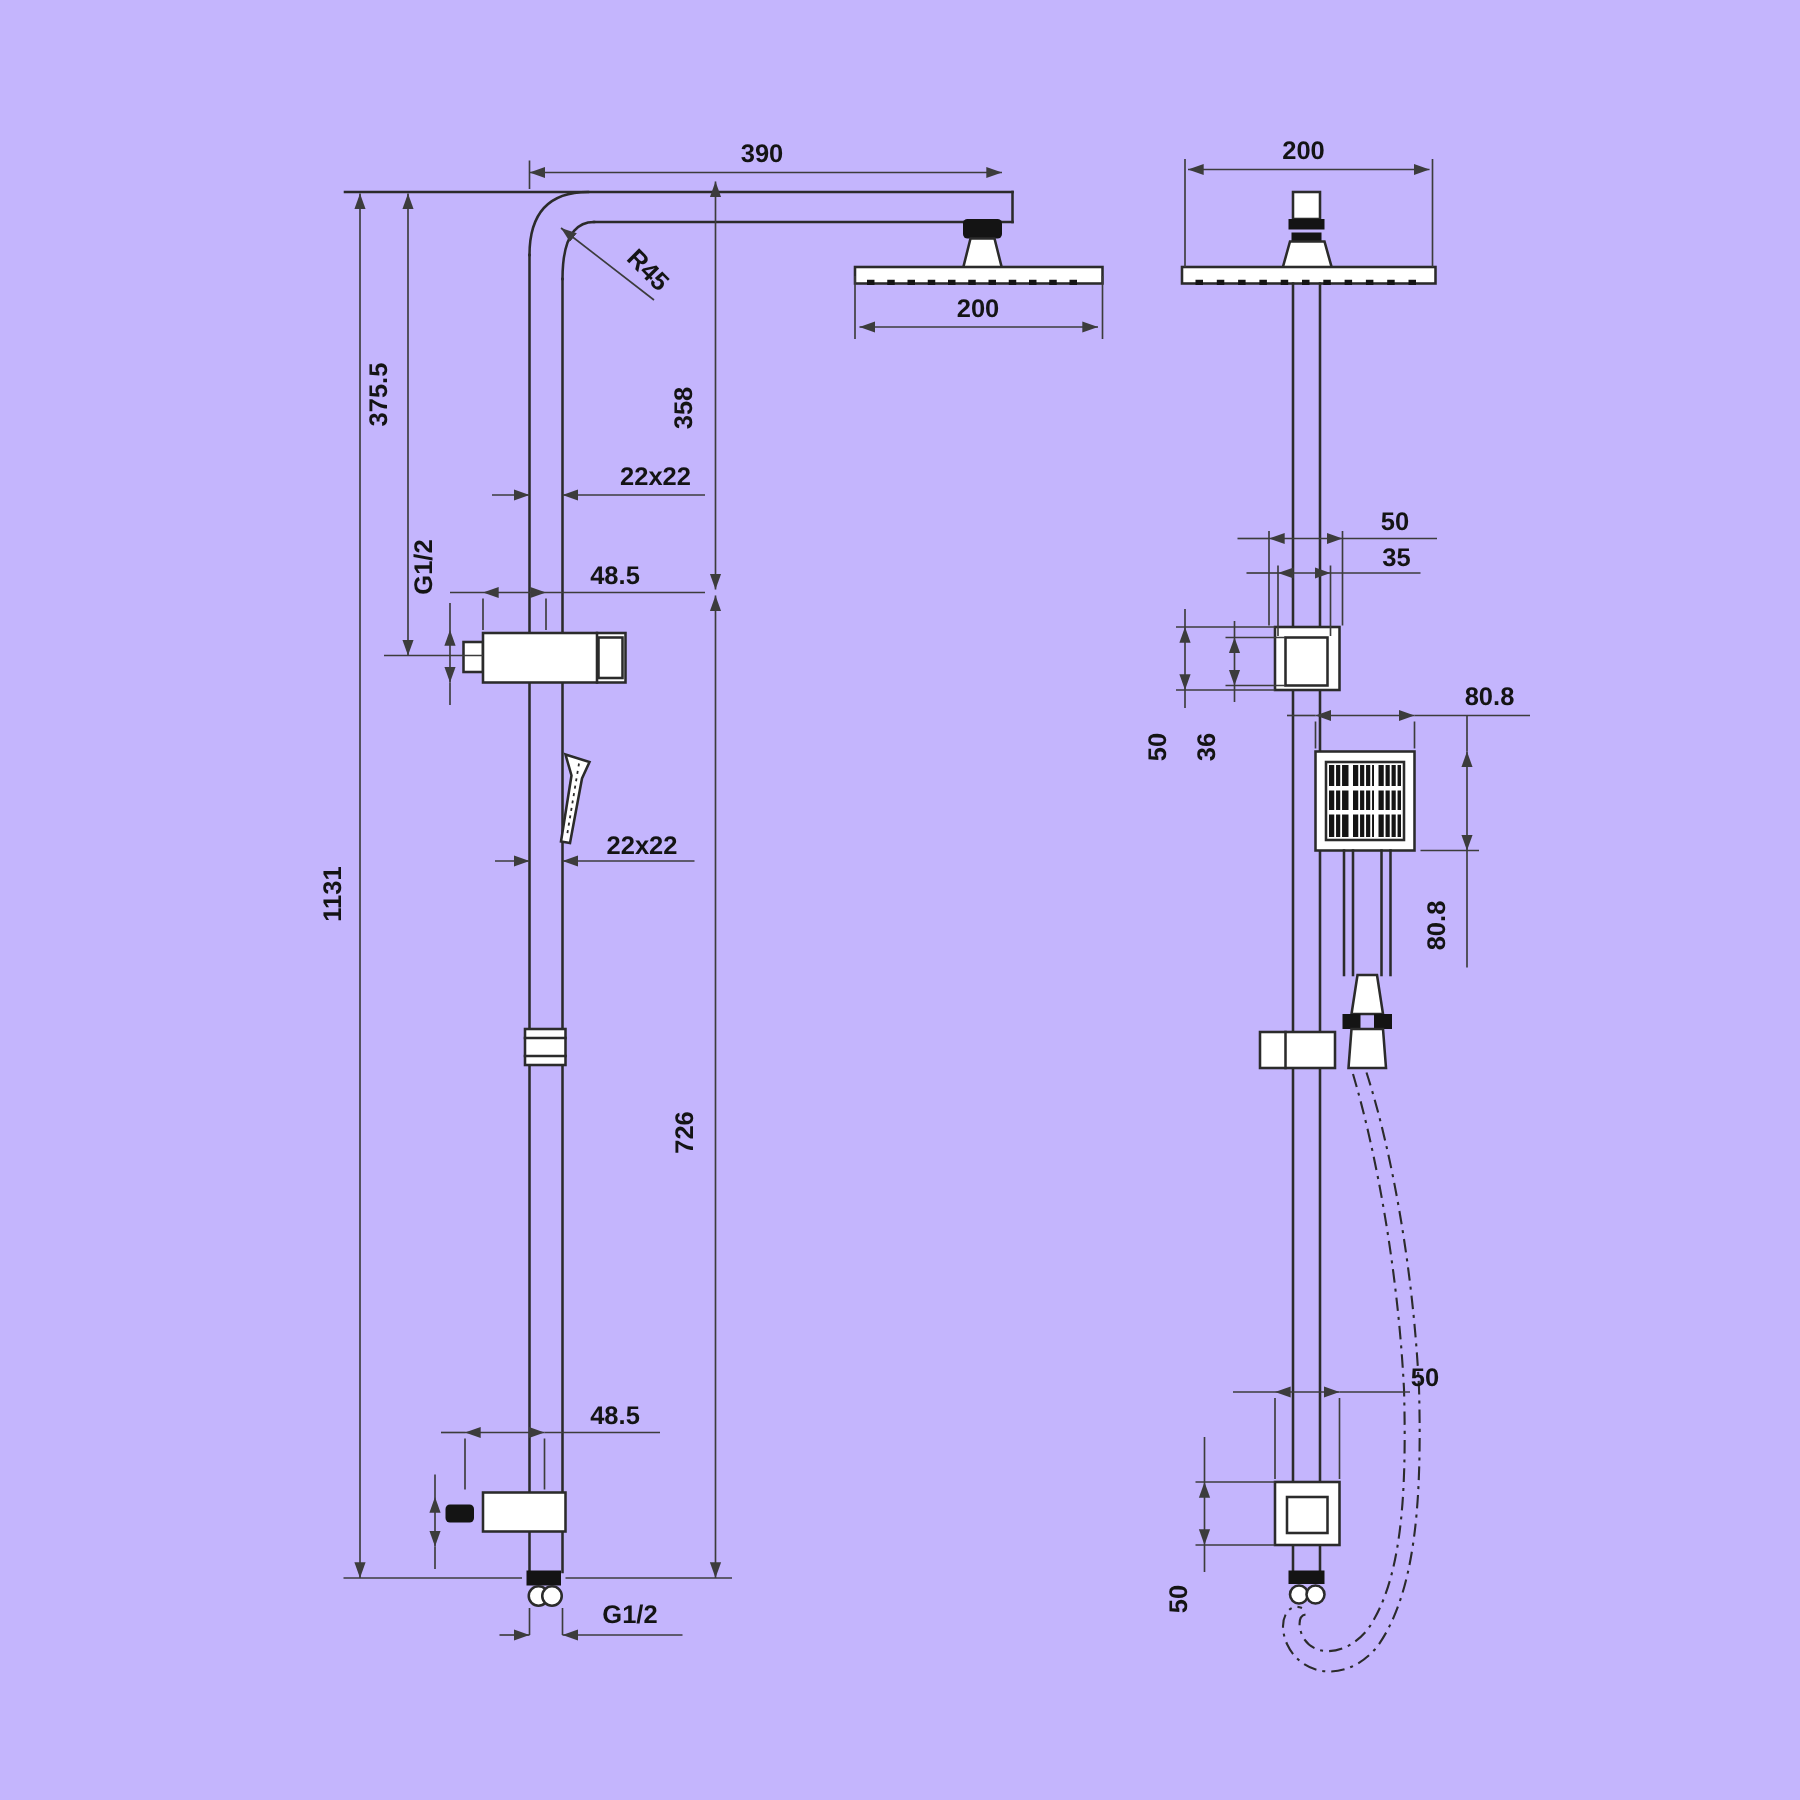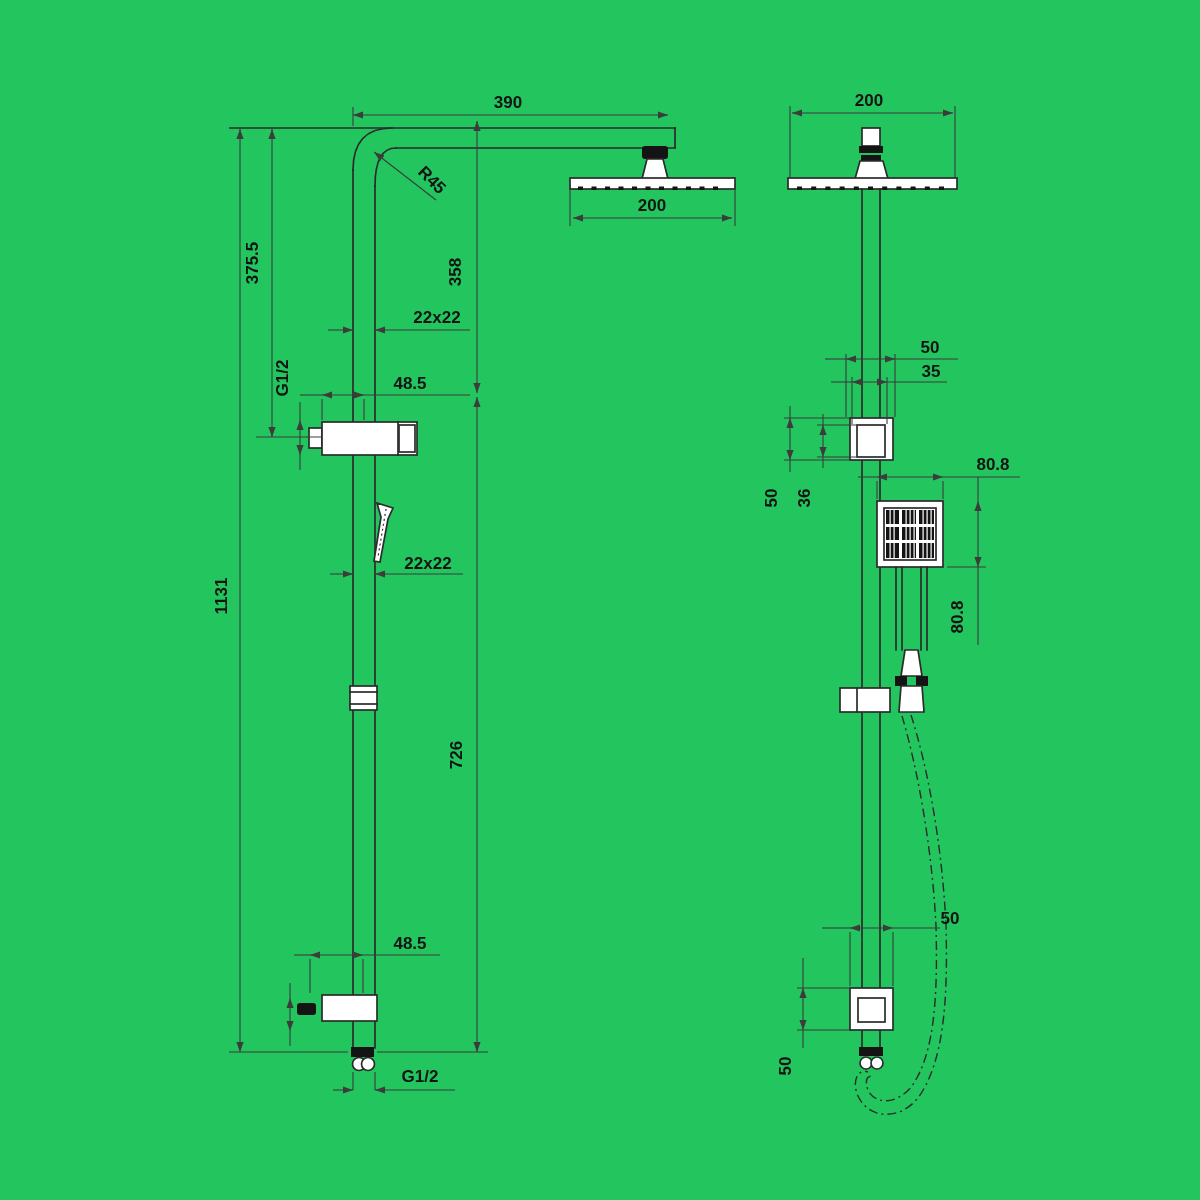--- a/index.html
+++ b/index.html
@@ -1,16 +1,16 @@
 <!DOCTYPE html>
 <html><head>
 <meta charset="utf-8">
 <style>
   html,body{margin:0;padding:0;background:#fff;}
-  .sheet{position:relative;width:1200px;height:1200px;background:#22c55e;overflow:hidden;}
+  .sheet{position:relative;width:1200px;height:1200px;background:#c4b5fd;overflow:hidden;}
   svg{position:absolute;left:0;top:0;filter:blur(0.35px);}
   .pt{stroke:#2b2b2b;stroke-width:1.7;fill:none;stroke-linecap:square;}
   .ptf{stroke:#2b2b2b;stroke-width:1.7;fill:#ffffff;}
   .blk{fill:#141414;stroke:none;}
   .dm{stroke:#3c3c3c;stroke-width:1.1;fill:none;}
   .dma{marker-start:url(#ar);marker-end:url(#ar);}
   .dme{marker-end:url(#ar);}
   .dms{marker-start:url(#ar);}
   .dsh{stroke:#2b2b2b;stroke-width:1.4;fill:none;stroke-dasharray:9 4 2 4;}
   .ctr{stroke:#2b2b2b;stroke-width:1.2;fill:none;stroke-dasharray:2 3;}

